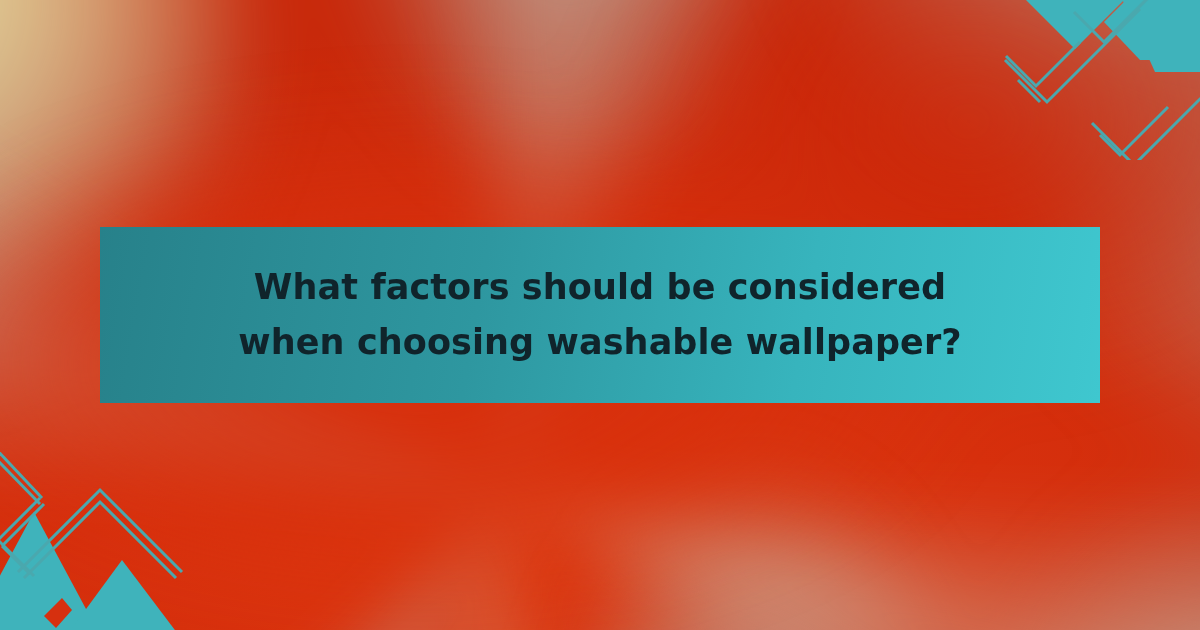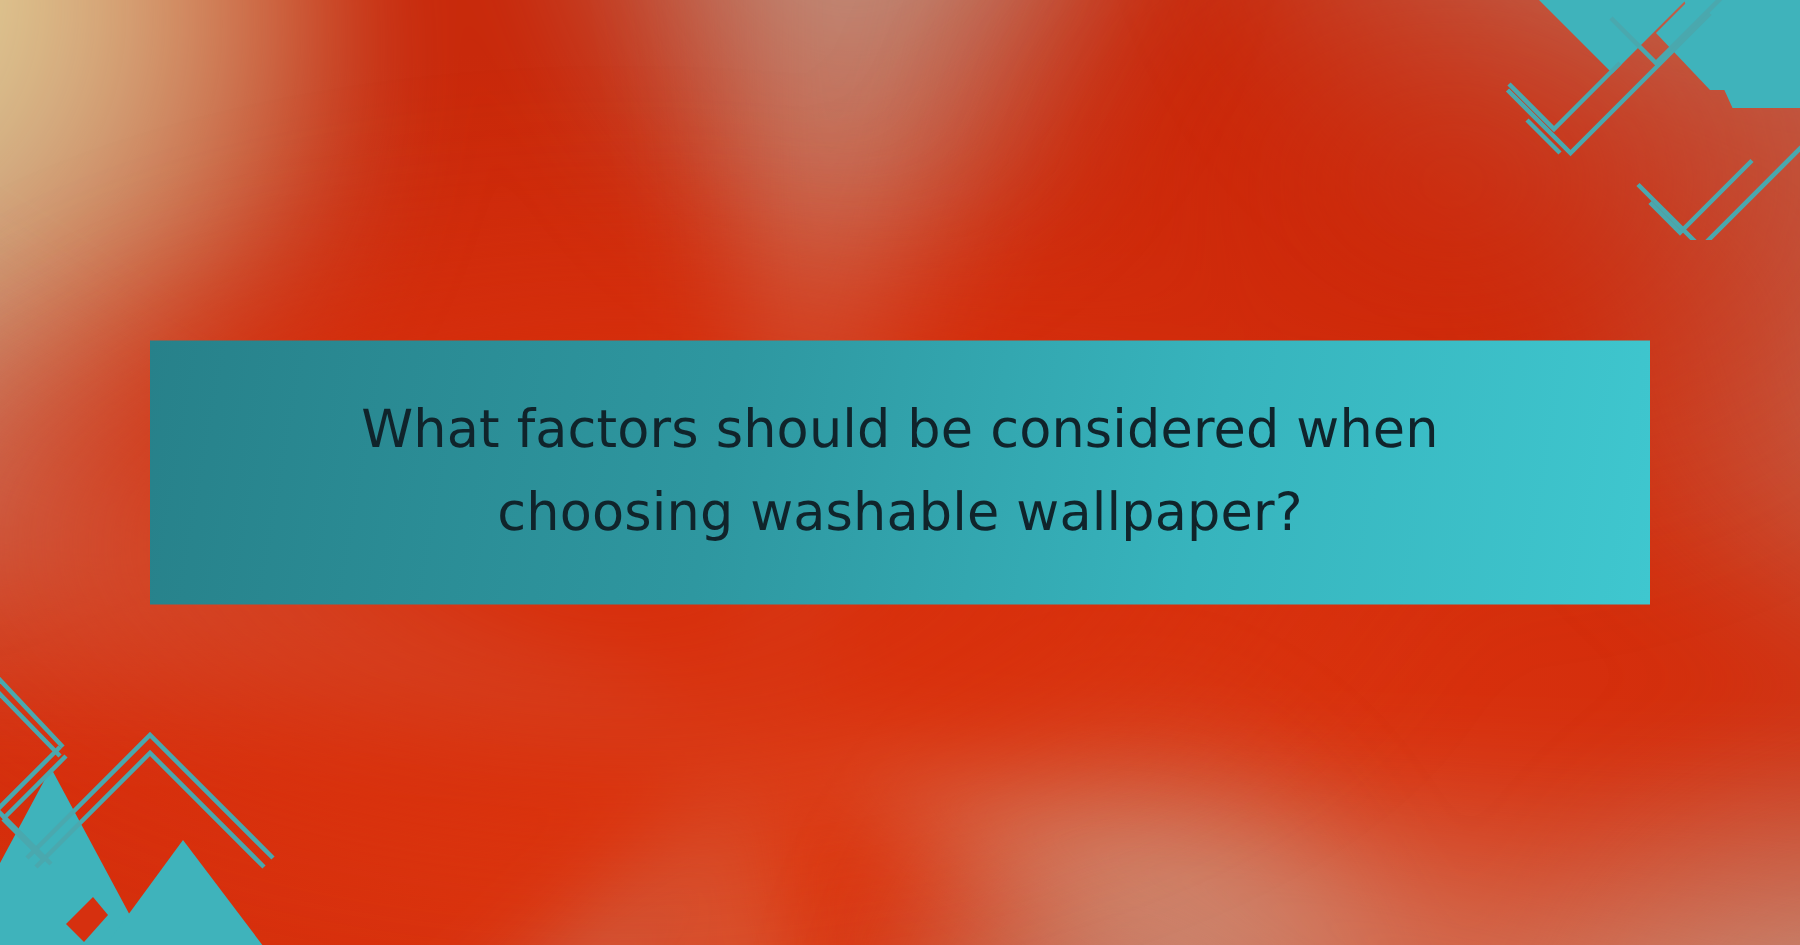--- a/index.html
+++ b/index.html
@@ -111,21 +111,21 @@
     align-items: center;
     justify-content: center;
   }
 
   #banner-title {
     margin: 0;
     width: 760px;
     text-align: center;
     font-family: "DejaVu Sans", sans-serif;
     font-size: 35px;
-    font-weight: 400;
+    font-weight: 700;
     line-height: 55px;
     letter-spacing: 0.1px;
     color: #10242b;
   }
 </style>
 </head>
 <body>
 
 <div id="card">
 

